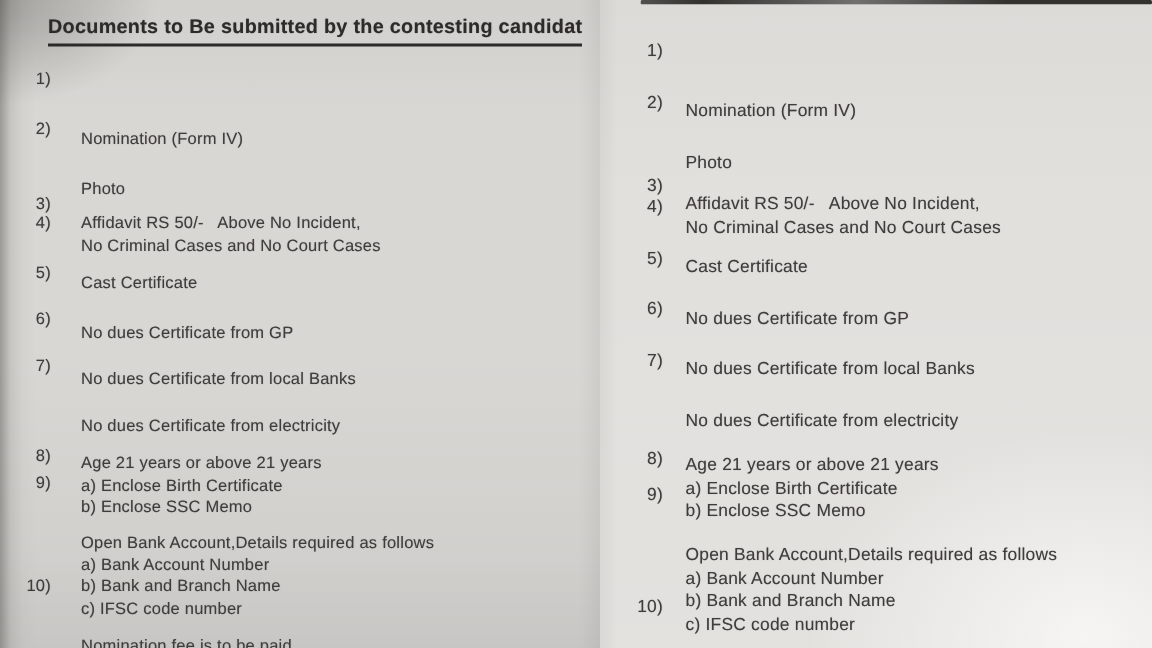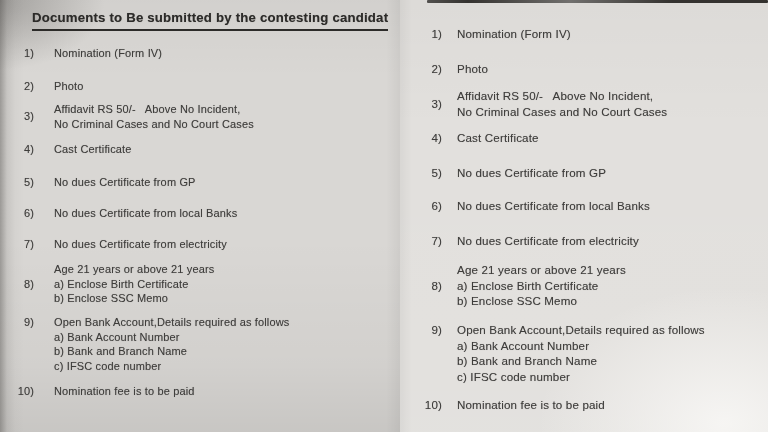--- a/index.html
+++ b/index.html
@@ -47,21 +47,21 @@
   }
   .row{position:absolute;display:flex;align-items:flex-start;}
   .row.vcenter{align-items:center;}
   .photo-left  .row{left:0;width:392px;}
   .photo-right .row{left:18px;width:344px;}
   .photo-left {font-size:11px;  line-height:14.5px;letter-spacing:0.15px;}
   .photo-right{font-size:11.6px;line-height:15.5px;letter-spacing:0.15px;}
   .num{flex:none;text-align:right;text-shadow:0 0 0.7px rgba(62,61,59,0.40);}
   .photo-left  .num{width:34px;}
   .photo-right .num{width:24px;}
-  .txt{white-space:pre-wrap;text-shadow:0 0 0.7px rgba(62,61,59,0.40);}
+  .txt{white-space:pre-wrap;text-shadow:0 0 0.7px rgba(62,61,59,0.40);margin-top:40px;}
   .photo-left  .txt{margin-left:20px;}
   .photo-right .txt{margin-left:15px;}
 </style>
 </head>
 <body>
 
 <div class="stage">
 
   <div class="photo photo-left">
     <div class="doc-title">Documents to Be submitted by the contesting candidat</div>

